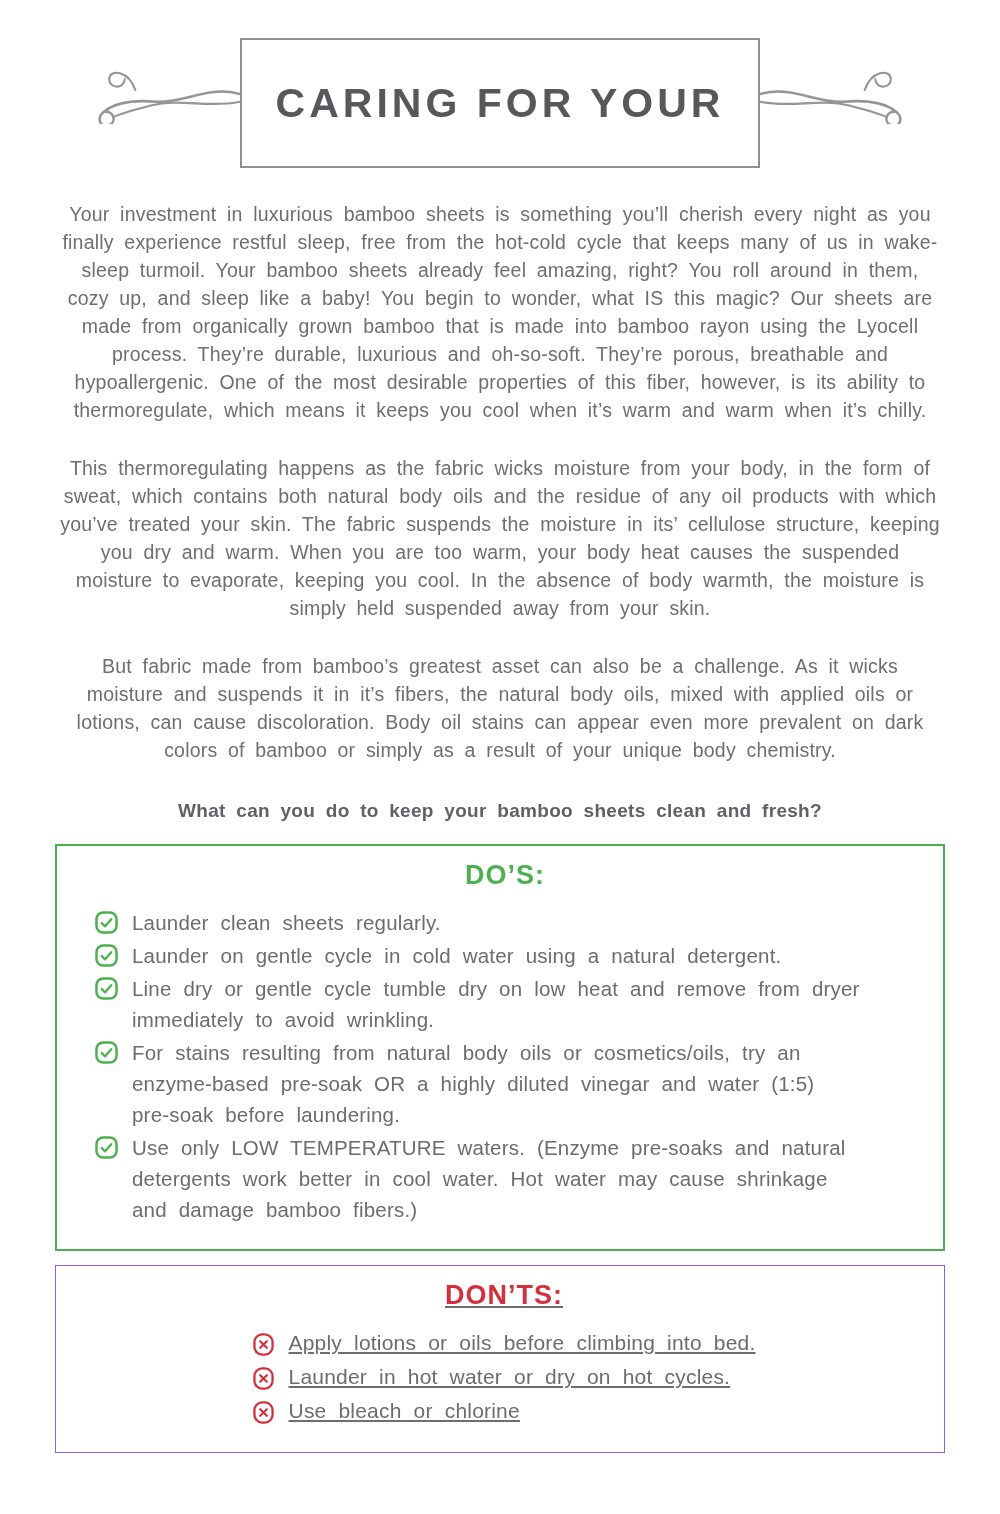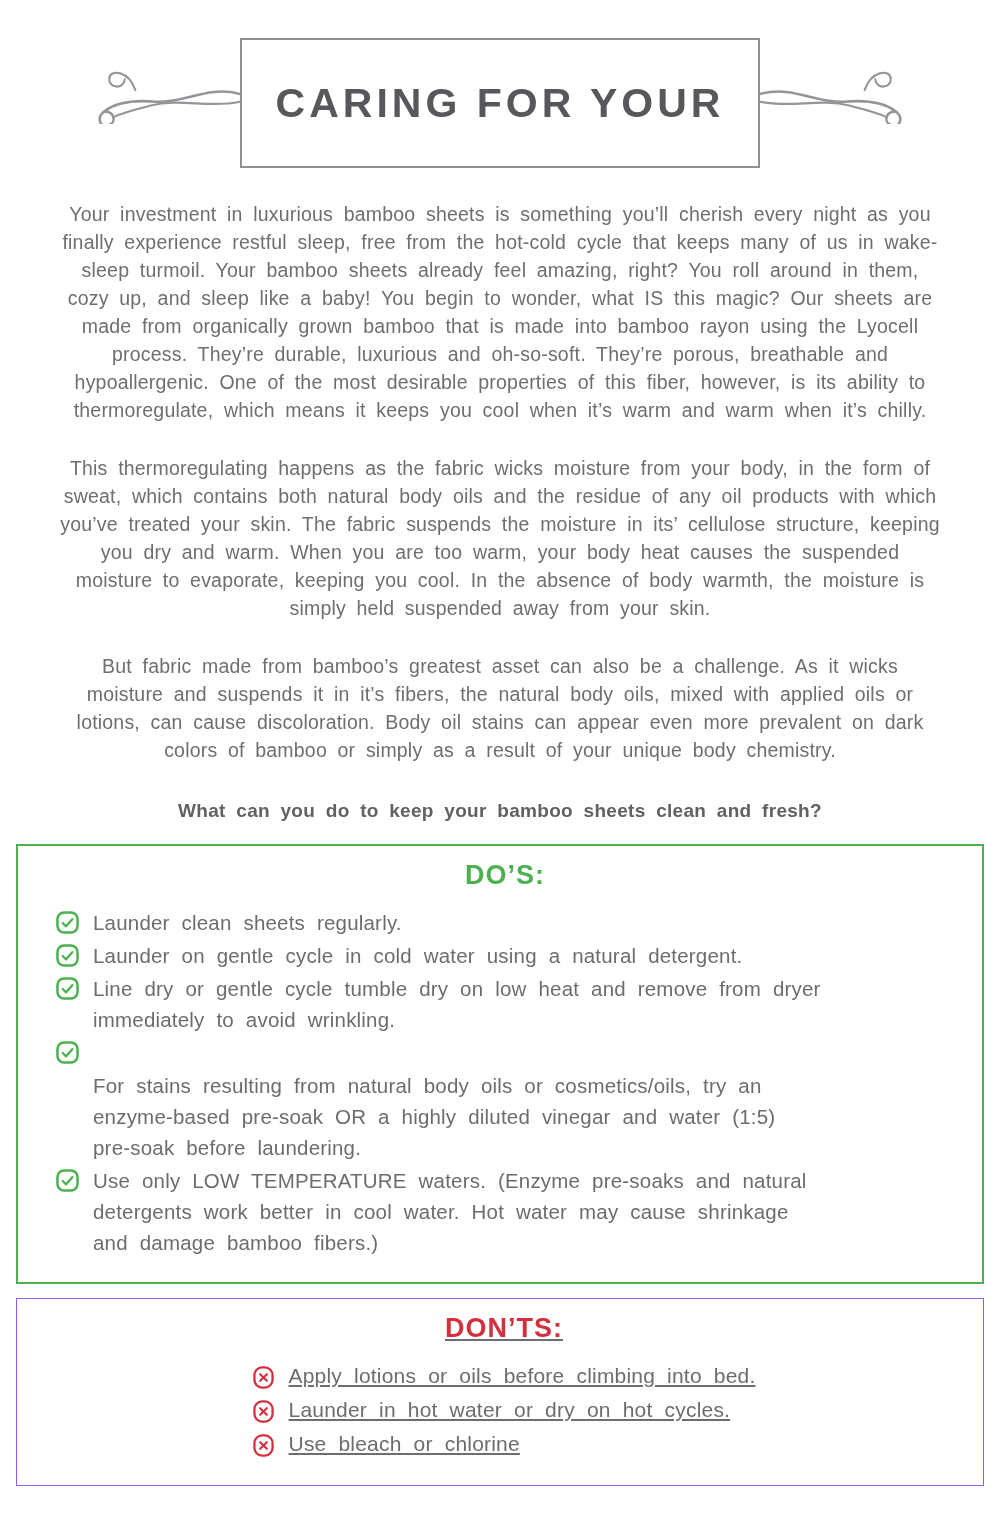--- a/index.html
+++ b/index.html
@@ -71,21 +71,21 @@
     font-size: 19px;
     font-weight: bold;
     letter-spacing: 0.3px;
     word-spacing: 5px;
     color: #606164;
   }
 
   
   .rule-box {
     margin: 0 auto;
-    width: 968px;
+    width: 890px;
     background: #ffffff;
   }
   .dos-box {
     margin-top: 22px;
     border: 2px solid #4caf50;
     padding: 14px 28px 24px 38px;
   }
   .box-heading {
     text-align: center;
     font-size: 27px;
@@ -196,21 +196,21 @@
           <path d="M7,12.5 L10.5,16 L17,8.5" stroke="#4caf50" stroke-width="2.4" stroke-linecap="round" stroke-linejoin="round"></path>
         </svg>
         <span class="item-text" style="max-width:750px;">Line dry or gentle cycle tumble dry on low heat and remove from dryer immediately to avoid wrinkling.</span>
       </li>
 
       <li class="do-item">
         <svg class="check-icon-box" viewBox="0 0 24 24" fill="none">
           <rect x="1.5" y="1.5" width="21" height="21" rx="7" stroke="#4caf50" stroke-width="2.6"></rect>
           <path d="M7,12.5 L10.5,16 L17,8.5" stroke="#4caf50" stroke-width="2.4" stroke-linecap="round" stroke-linejoin="round"></path>
         </svg>
-        <span class="item-text" style="max-width:720px;margin-top:33px;">For stains resulting from natural body oils or cosmetics/oils, try an enzyme-based pre-soak OR a highly diluted vinegar and water (1:5) pre-soak before laundering.</span>
+        <span class="item-text" style="max-width:720px;">For stains resulting from natural body oils or cosmetics/oils, try an enzyme-based pre-soak OR a highly diluted vinegar and water (1:5) pre-soak before laundering.</span>
       </li>
 
       <li class="do-item">
         <svg class="check-icon-box" viewBox="0 0 24 24" fill="none">
           <rect x="1.5" y="1.5" width="21" height="21" rx="7" stroke="#4caf50" stroke-width="2.6"></rect>
           <path d="M7,12.5 L10.5,16 L17,8.5" stroke="#4caf50" stroke-width="2.4" stroke-linecap="round" stroke-linejoin="round"></path>
         </svg>
         <span class="item-text" style="max-width:730px;">Use only LOW TEMPERATURE waters. (Enzyme pre-soaks and natural detergents work better in cool water. Hot water may cause shrinkage and damage bamboo fibers.)</span>
       </li>
 

